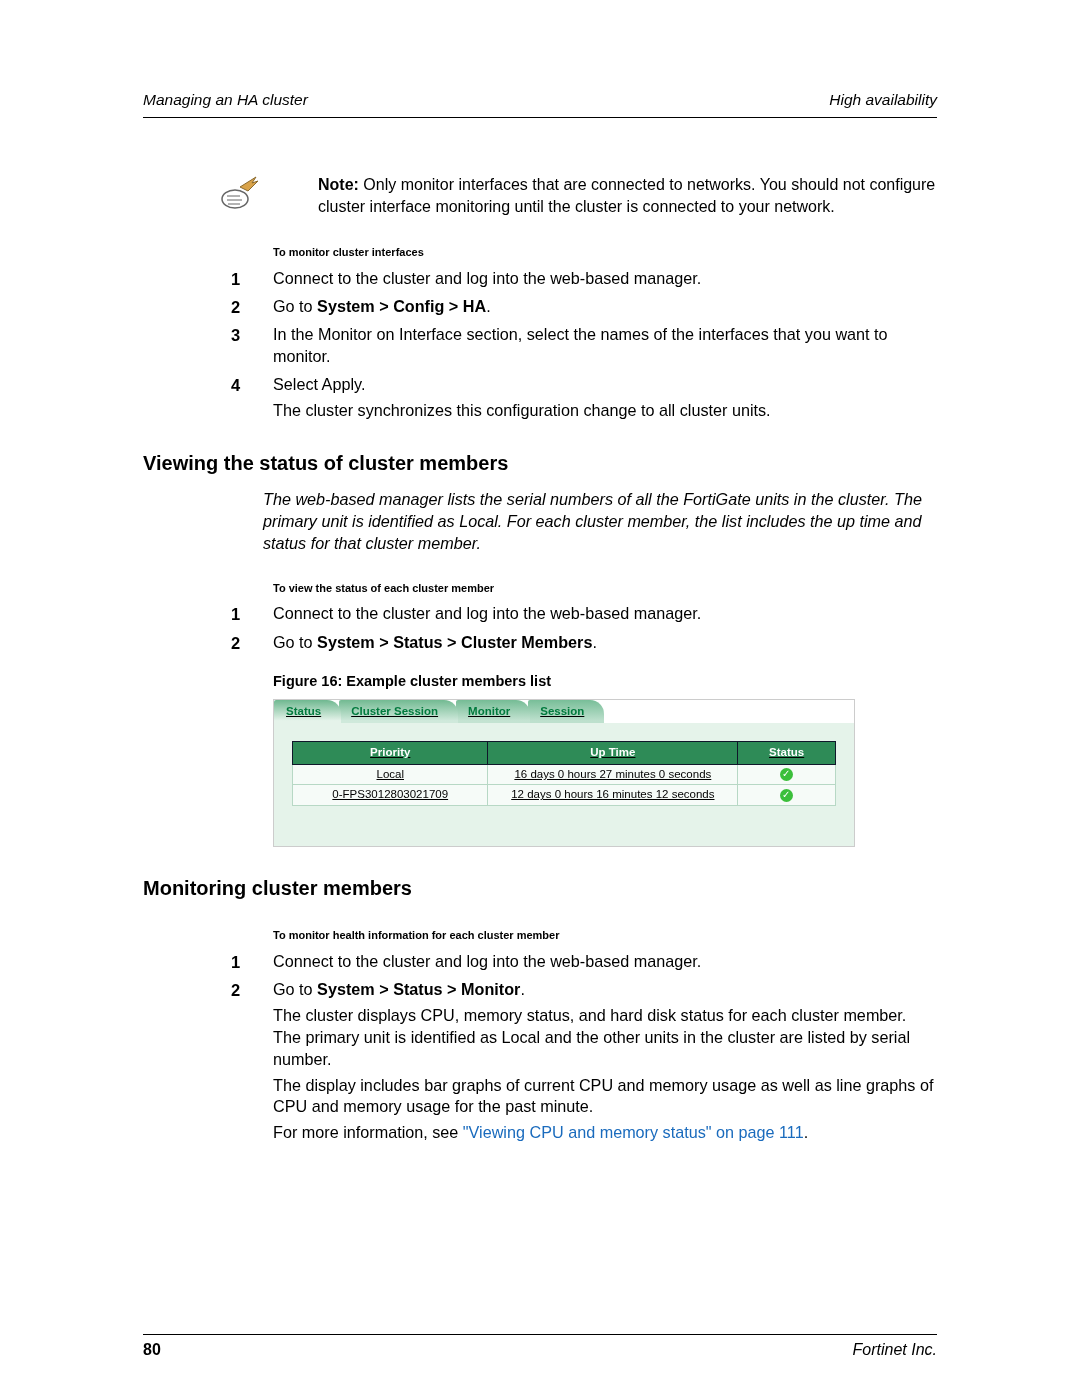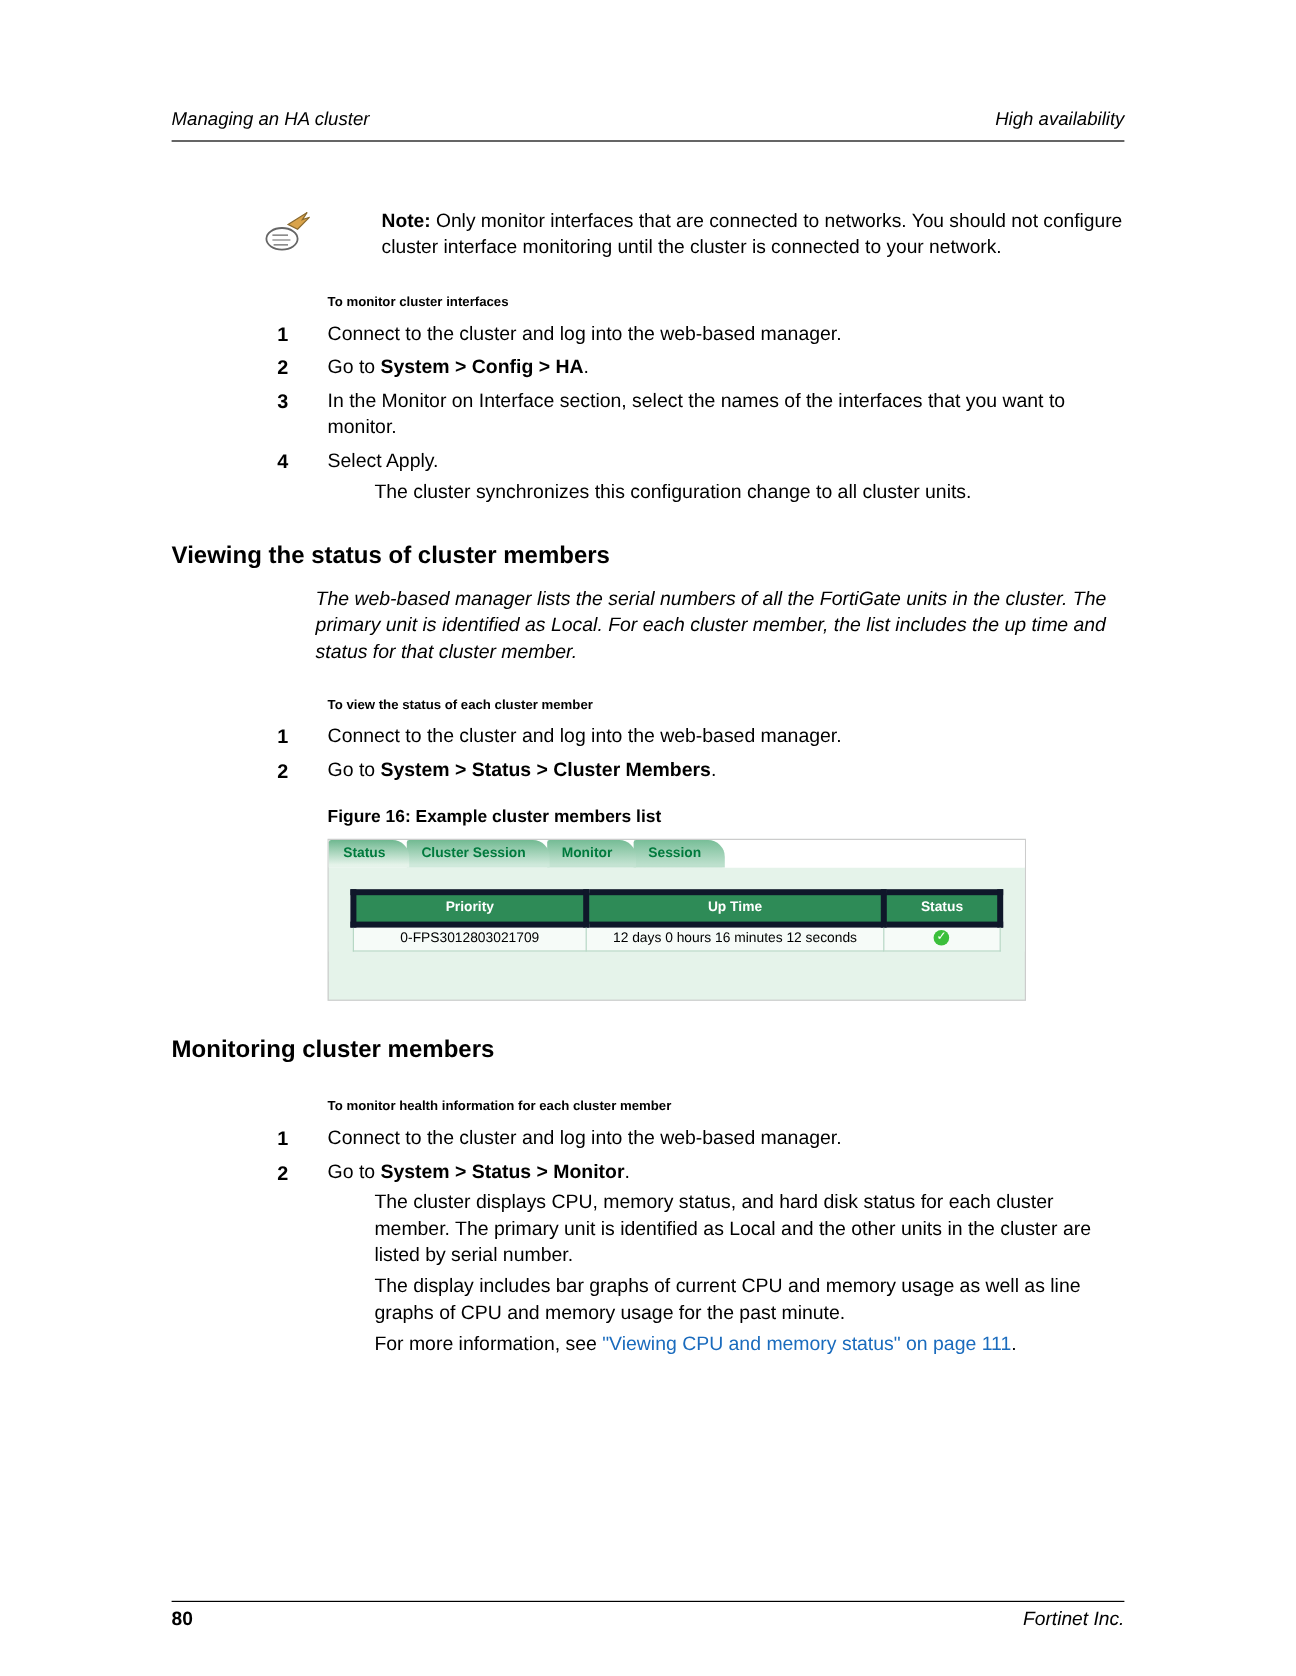--- a/index.html
+++ b/index.html
@@ -68,21 +68,21 @@
   ol.steps > li .num {
     flex: 0 0 42px;
     font-weight: bold;
     font-size: 16.5px;
     text-align: left;
   }
   ol.steps > li .body {
     flex: 1;
     font-size: 16.2px;
   }
-  ol.steps > li .body > div { margin-top: 4px; margin-left: 39px; }
+  ol.steps > li .body > div { margin-top: 4px; }
   .body b { font-weight: bold; }
   .h2 {
     font-weight: bold;
     font-size: 20px;
     margin-top: 28px;
     margin-bottom: 12px;
     margin-left: 0;
   }
   .para {
     margin-left: 120px;
@@ -97,20 +97,21 @@
     margin-left: 130px;
     margin-top: 18px;
     margin-bottom: 8px;
   }
   .screenshot {
     margin-left: 130px;
     width: 580px;
     background: #e5f3ea;
     border: 1px solid #ccc;
     padding-bottom: 40px;
+    text-decoration: underline;
   }
   .tabs {
     height: 23px;
     display: flex;
     background: #fff;
   }
   .tab {
     position: relative;
     height: 23px;
     color: #007a3d;
@@ -137,21 +138,21 @@
     width: 100%;
     font-family: Verdana, Tahoma, sans-serif;
     font-size: 11.5px;
     text-align: center;
   }
   table.members th {
     background: #2e8b57;
     color: #fff;
     font-weight: bold;
     padding: 3px 6px;
-    border: 5px solid #0f172a;
+    border: 1px solid #0f172a;
   }
   table.members td {
     background: #f6fbf8;
     border: 1px solid #b7d8c5;
     padding: 2px 6px;
     color: #000;
   }
   .status-ok {
     display: inline-block;
     width: 13px; height: 13px;
@@ -267,20 +268,25 @@
       </div>
       <div class="tabpage">
         <table class="members">
           <tbody>
               <tr>
             <th style="width:36%">Priority</th>
             <th style="width:46%">Up Time</th>
             <th style="width:18%">Status</th>
           </tr>
           <tr>
+            <td>Local</td>
+            <td>16 days 0 hours 27 minutes 0 seconds</td>
+            <td><span class="status-ok"></span></td>
+          </tr>
+          <tr>
             <td>0-FPS3012803021709</td>
             <td>12 days 0 hours 16 minutes 12 seconds</td>
             <td><span class="status-ok"></span></td>
           </tr>
         </tbody>
           </table>
       </div>
     </div>
 
     <div class="h2">Monitoring cluster members</div>

